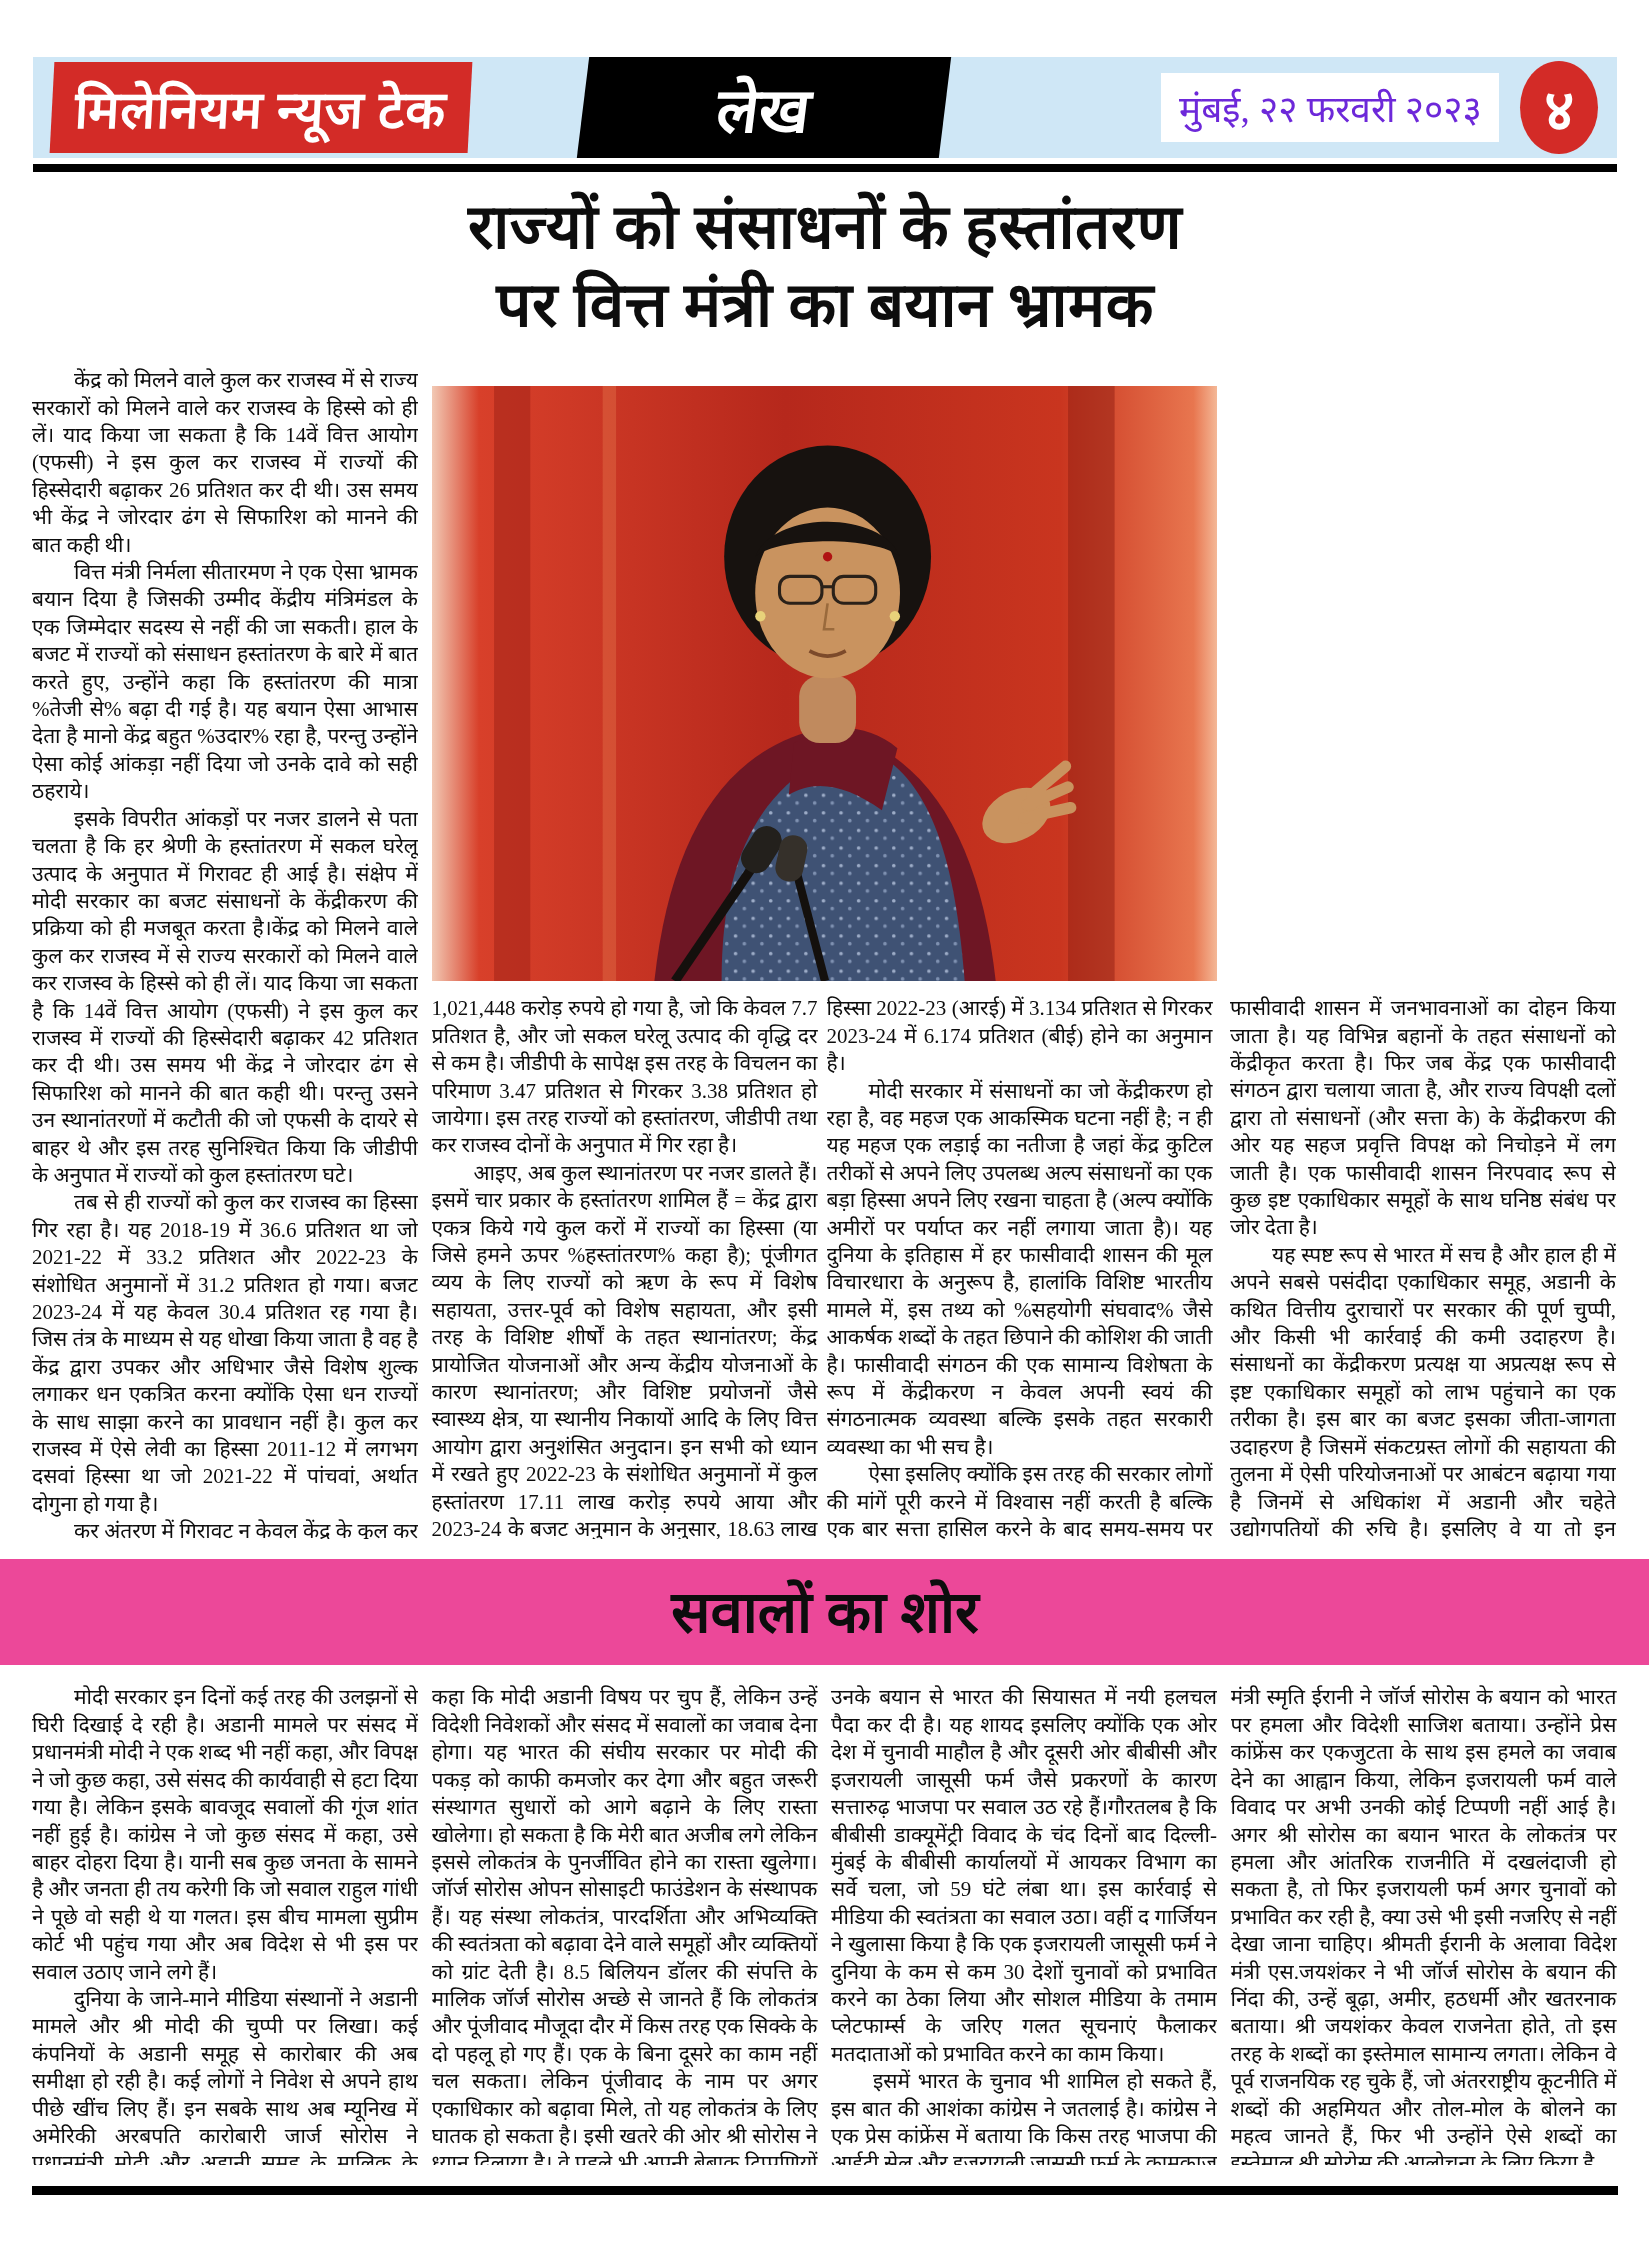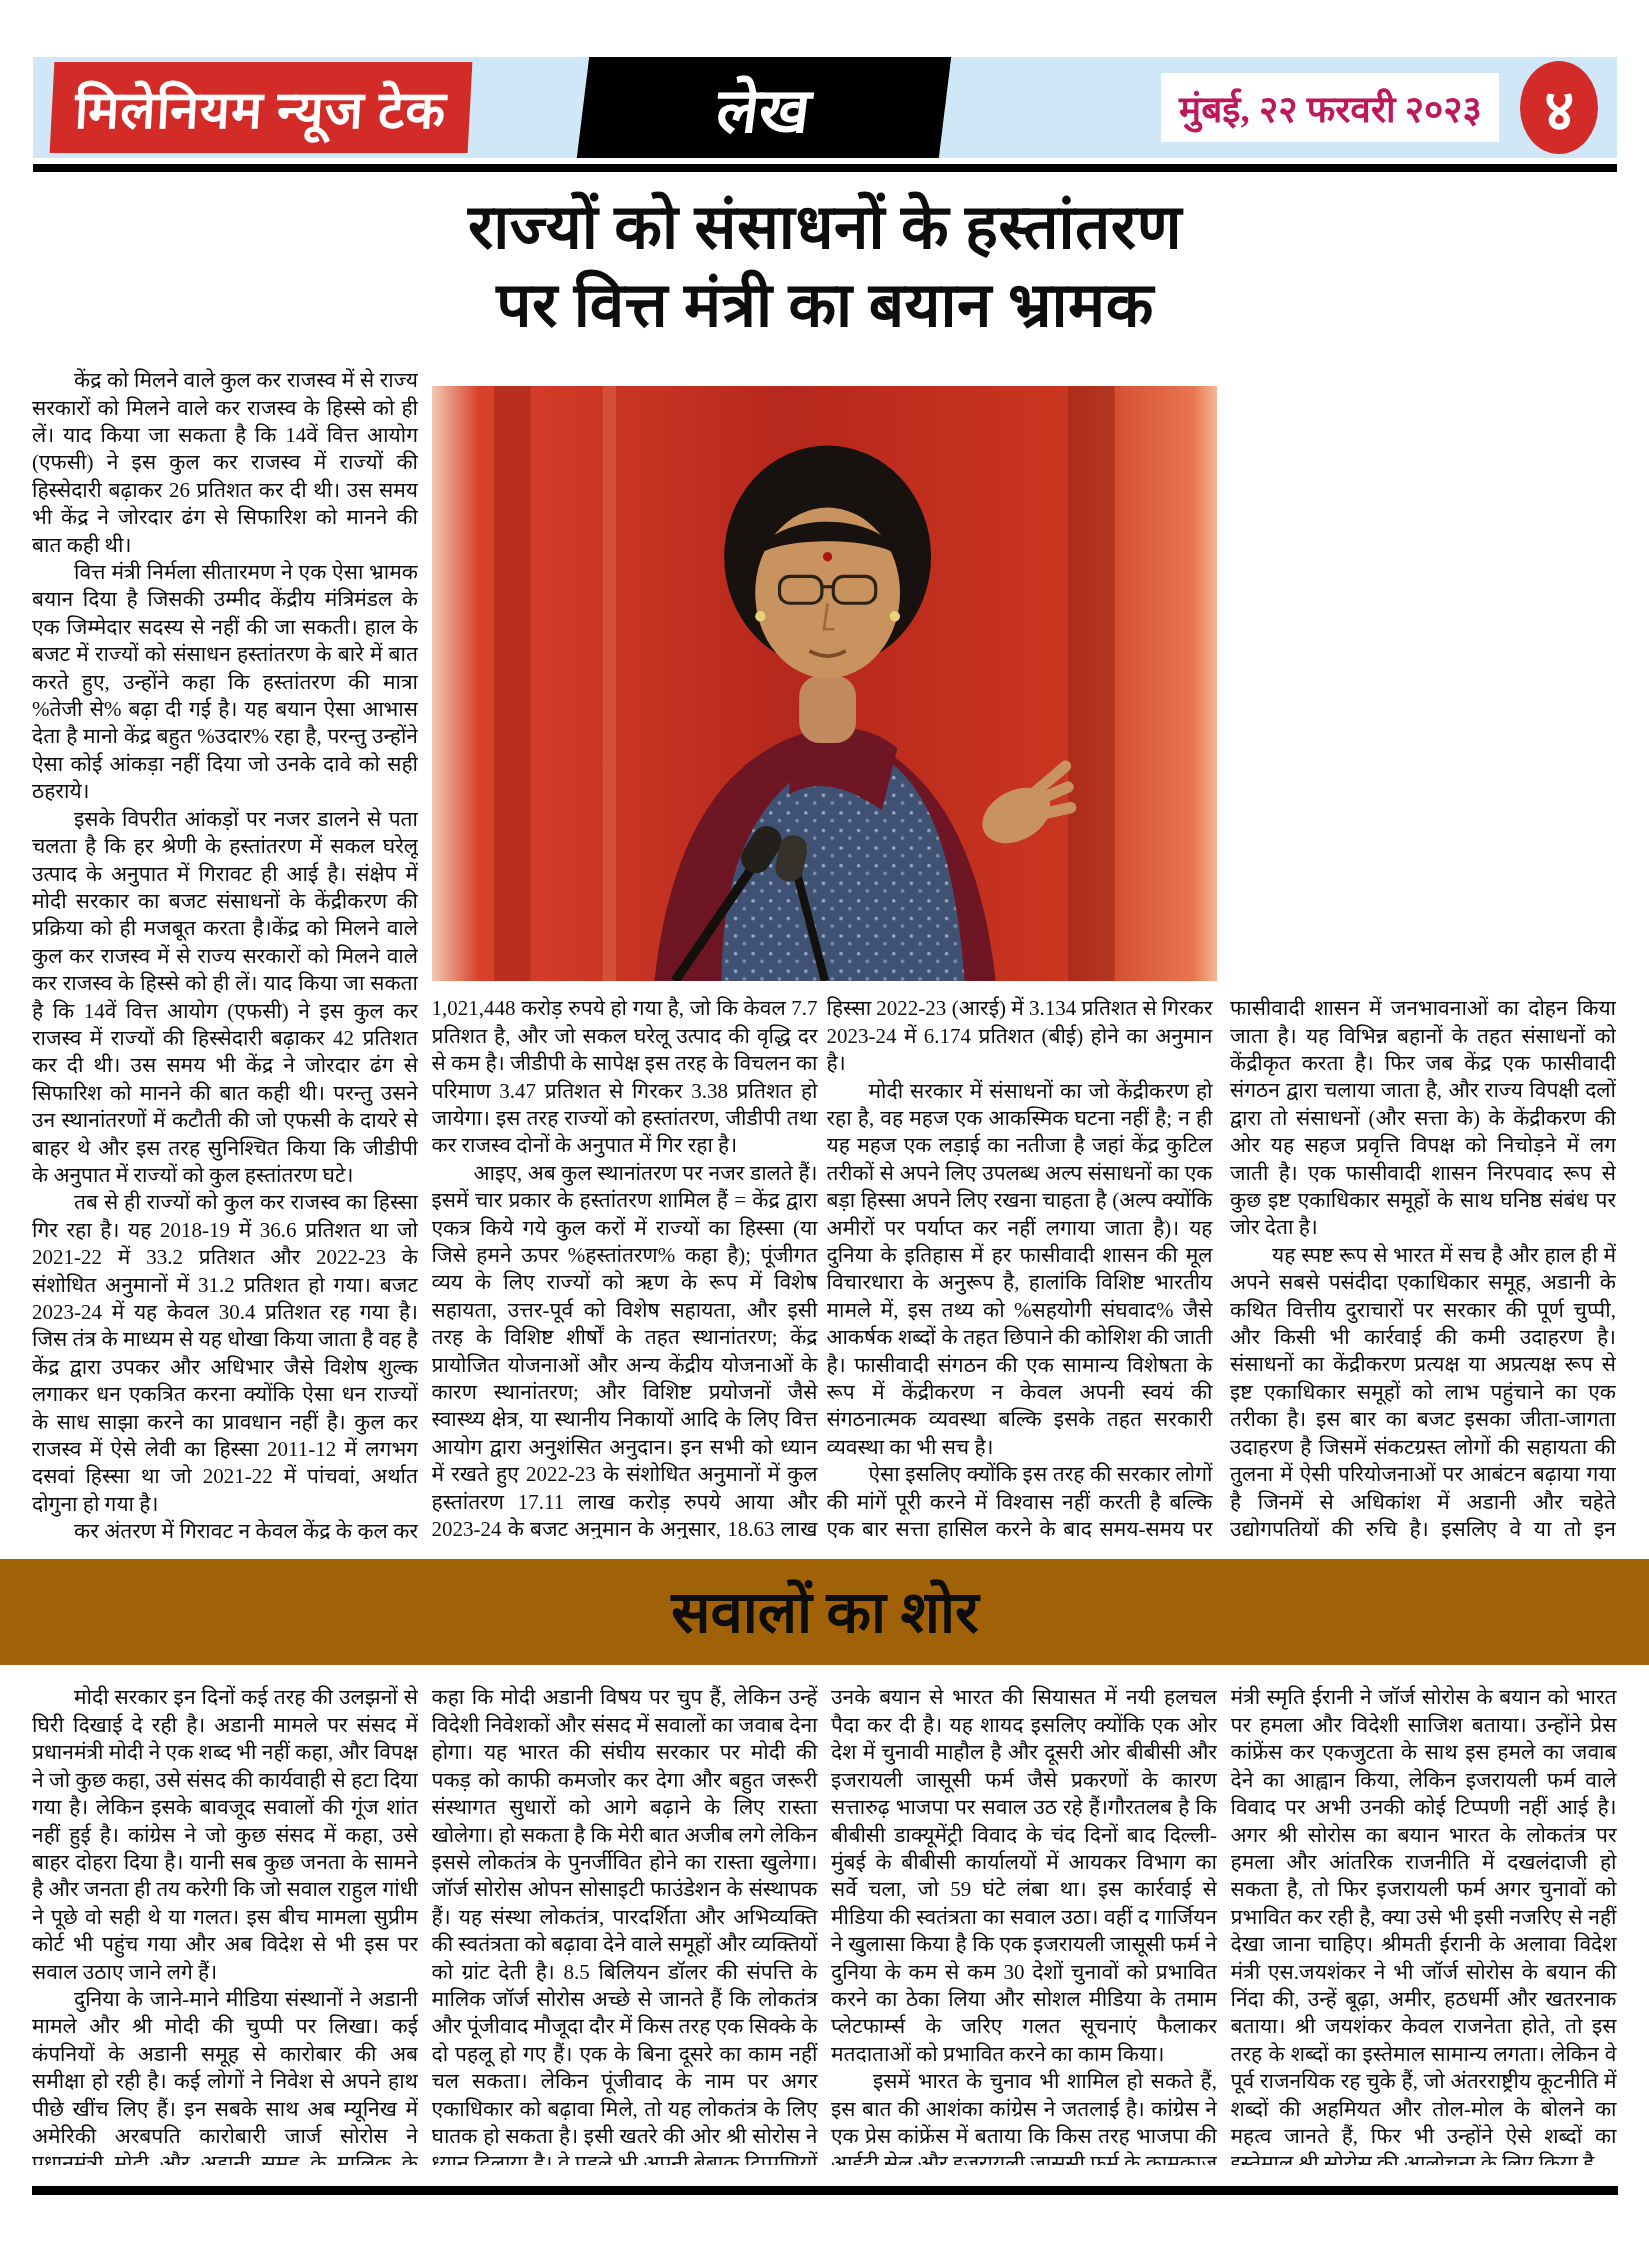--- a/index.html
+++ b/index.html
@@ -31,23 +31,23 @@
   .section-label-box{
     background:#000;color:#fff;
     height:101px;min-width:362px;
     display:flex;align-items:center;justify-content:center;
     font-weight:800;font-size:62px;
     transform:skewX(-7deg);
     margin-left:93px;
   }
   .dateline-box{
     margin-left:auto;
-    background:#fff;color:#be185d;
+    background:#fff;color:#6d28d9;
     padding:9.3px 17.6px;
-    font-weight:700;font-size:37px;white-space:nowrap;
+    font-weight:400;font-size:37px;white-space:nowrap;
   }
   .page-number-badge{
     width:78px;height:93px;flex:none;
     background:#d32b27;border-radius:50%;
     display:flex;align-items:center;justify-content:center;
     color:#fff;font-weight:800;font-size:57px;
   }
   .top-rule{height:8.3px;background:#000;margin:6.2px 33px 0;}
   
   .headline{
@@ -71,21 +71,21 @@
   .col-pad{padding-top:628px;box-sizing:border-box;}
   .para{
     margin:0;
     font-size:21px;line-height:27.4px;
     text-align:justify;text-indent:2em;
   }
   .para.cont{text-indent:0;}
   
   .band{
     margin-top:19.7px;
-    background:#a16207;
+    background:#ec4899;
     padding:11.4px 0 15.5px;
     text-align:center;
   }
   .band h2{margin:0;font-size:58px;font-weight:800;}
   .bottom-cols{
     margin:19.7px 32px 0;
     display:flex;gap:13.5px;
     height:481px;overflow:hidden;font-family:Liberation Serif, serif;
   }
   .bottom-rule{height:8.3px;background:#000;margin:21px 32px 0;}

